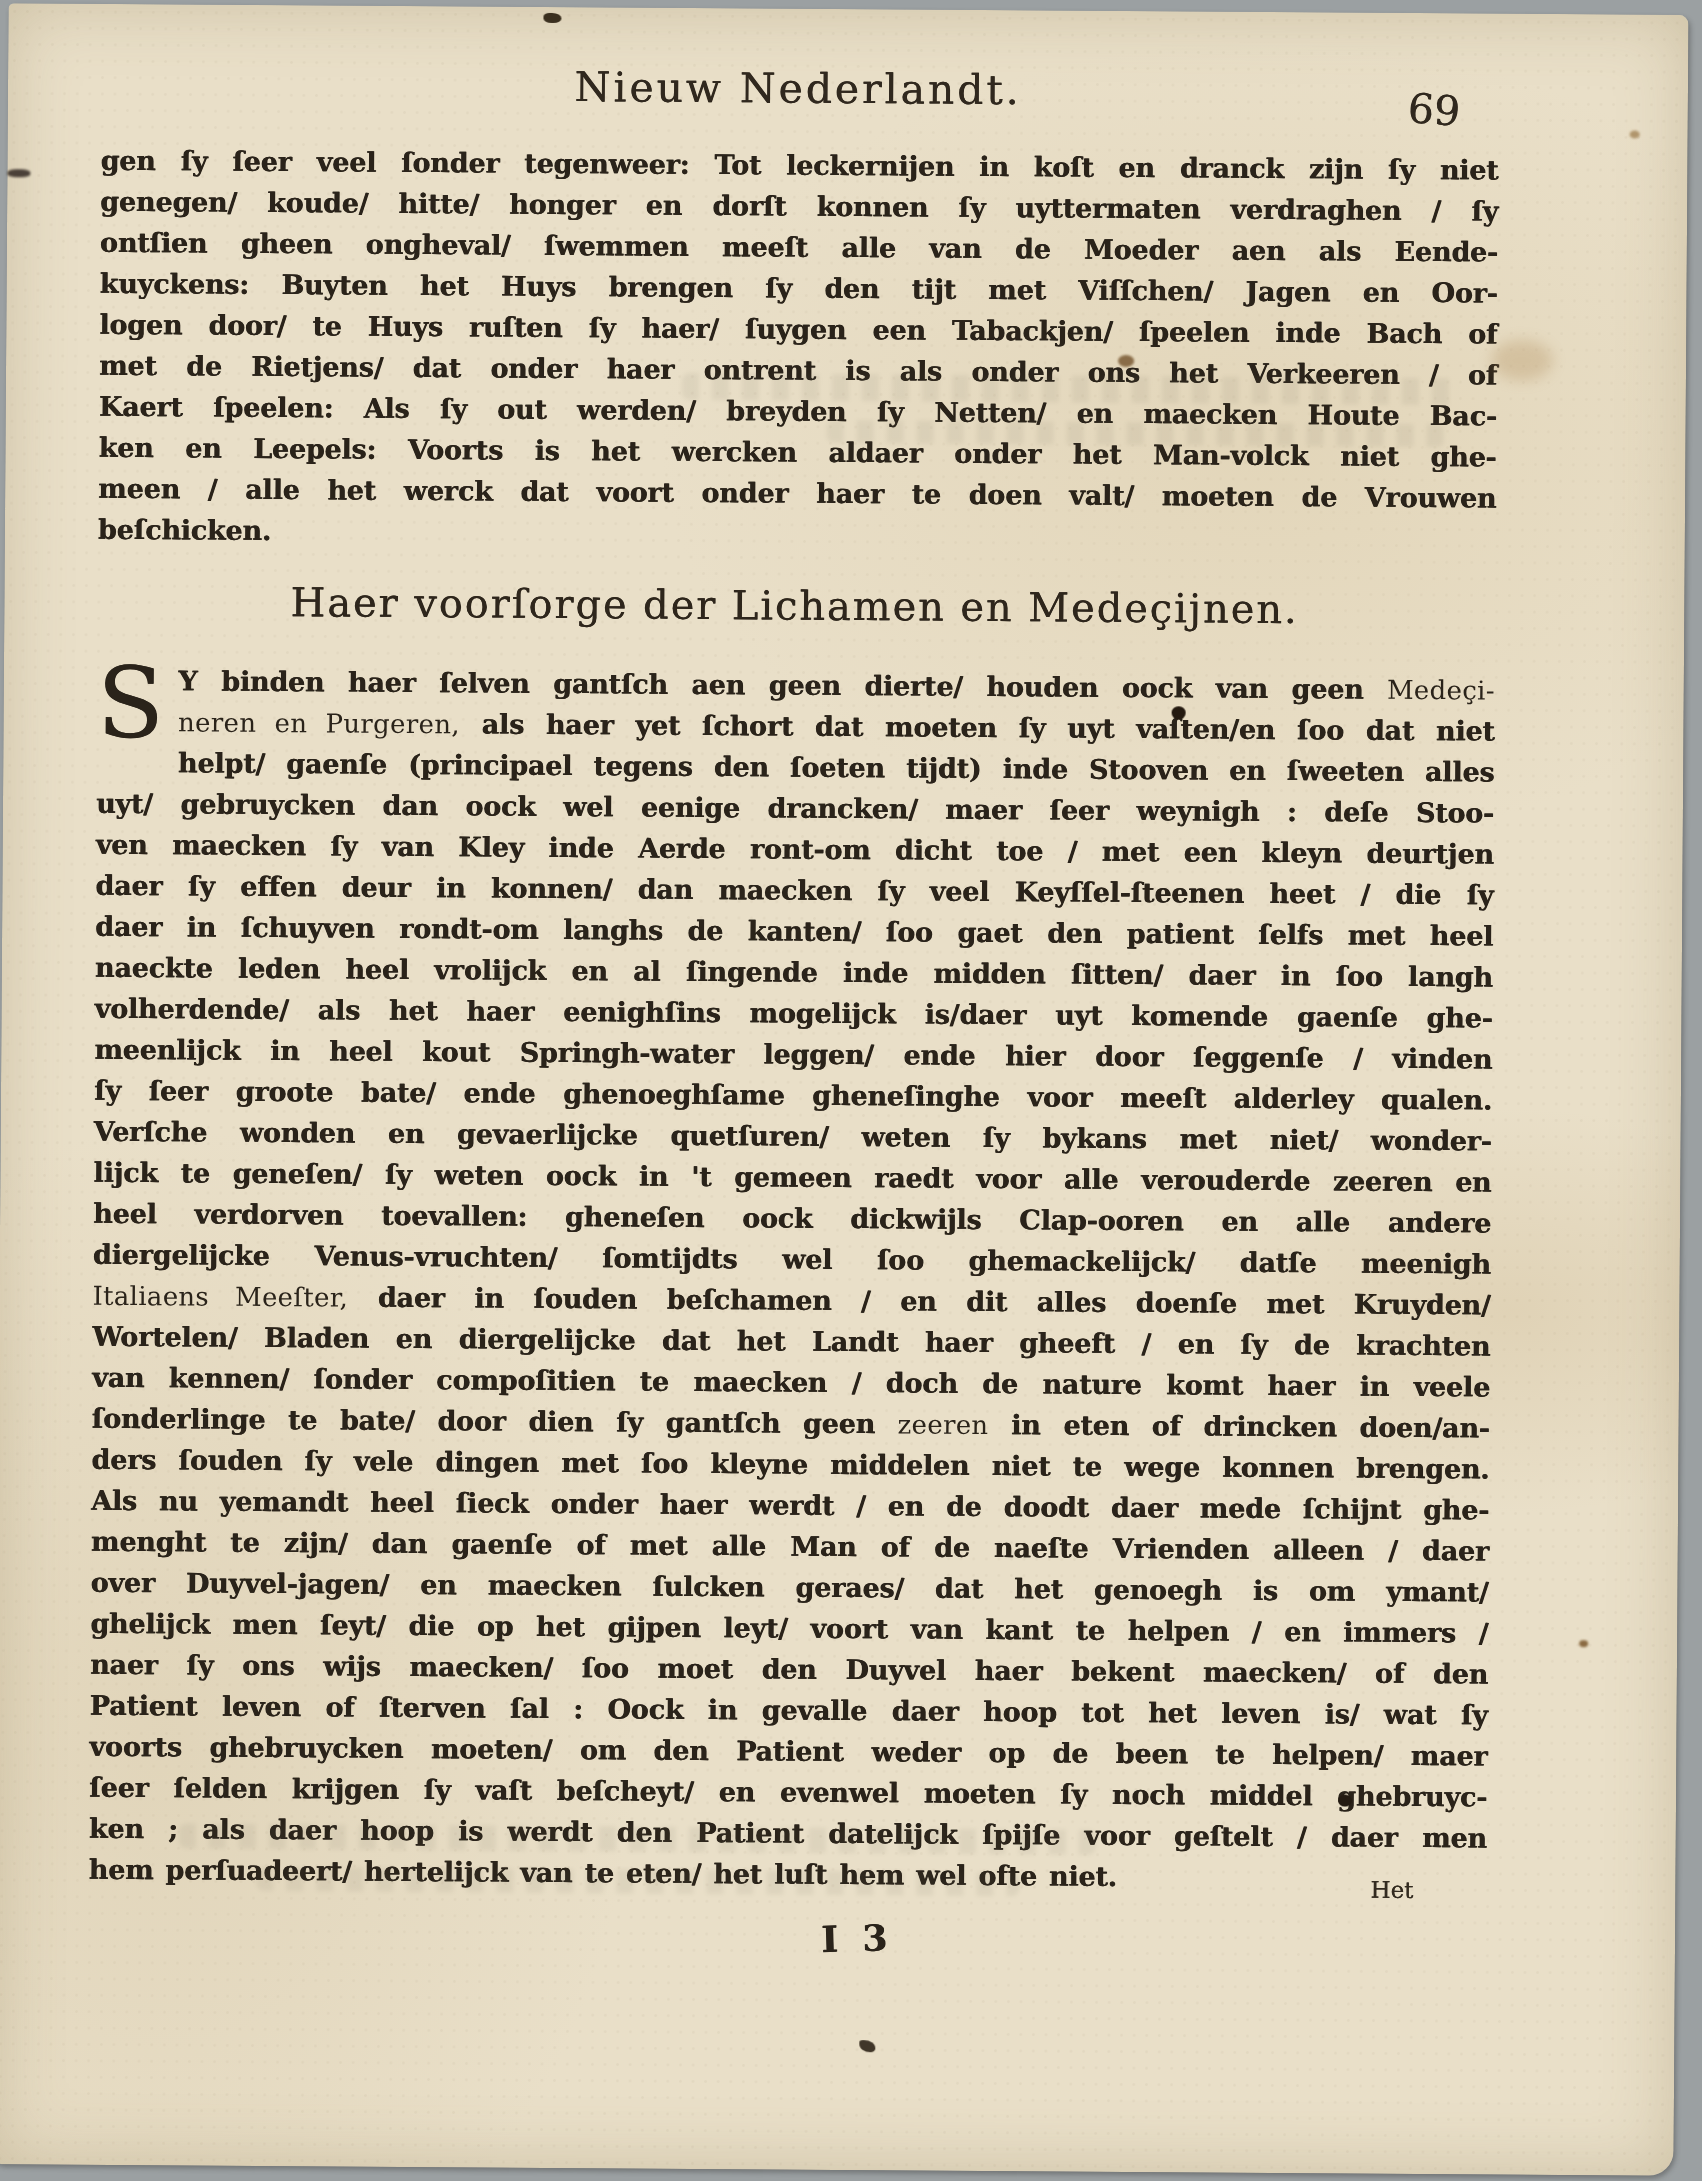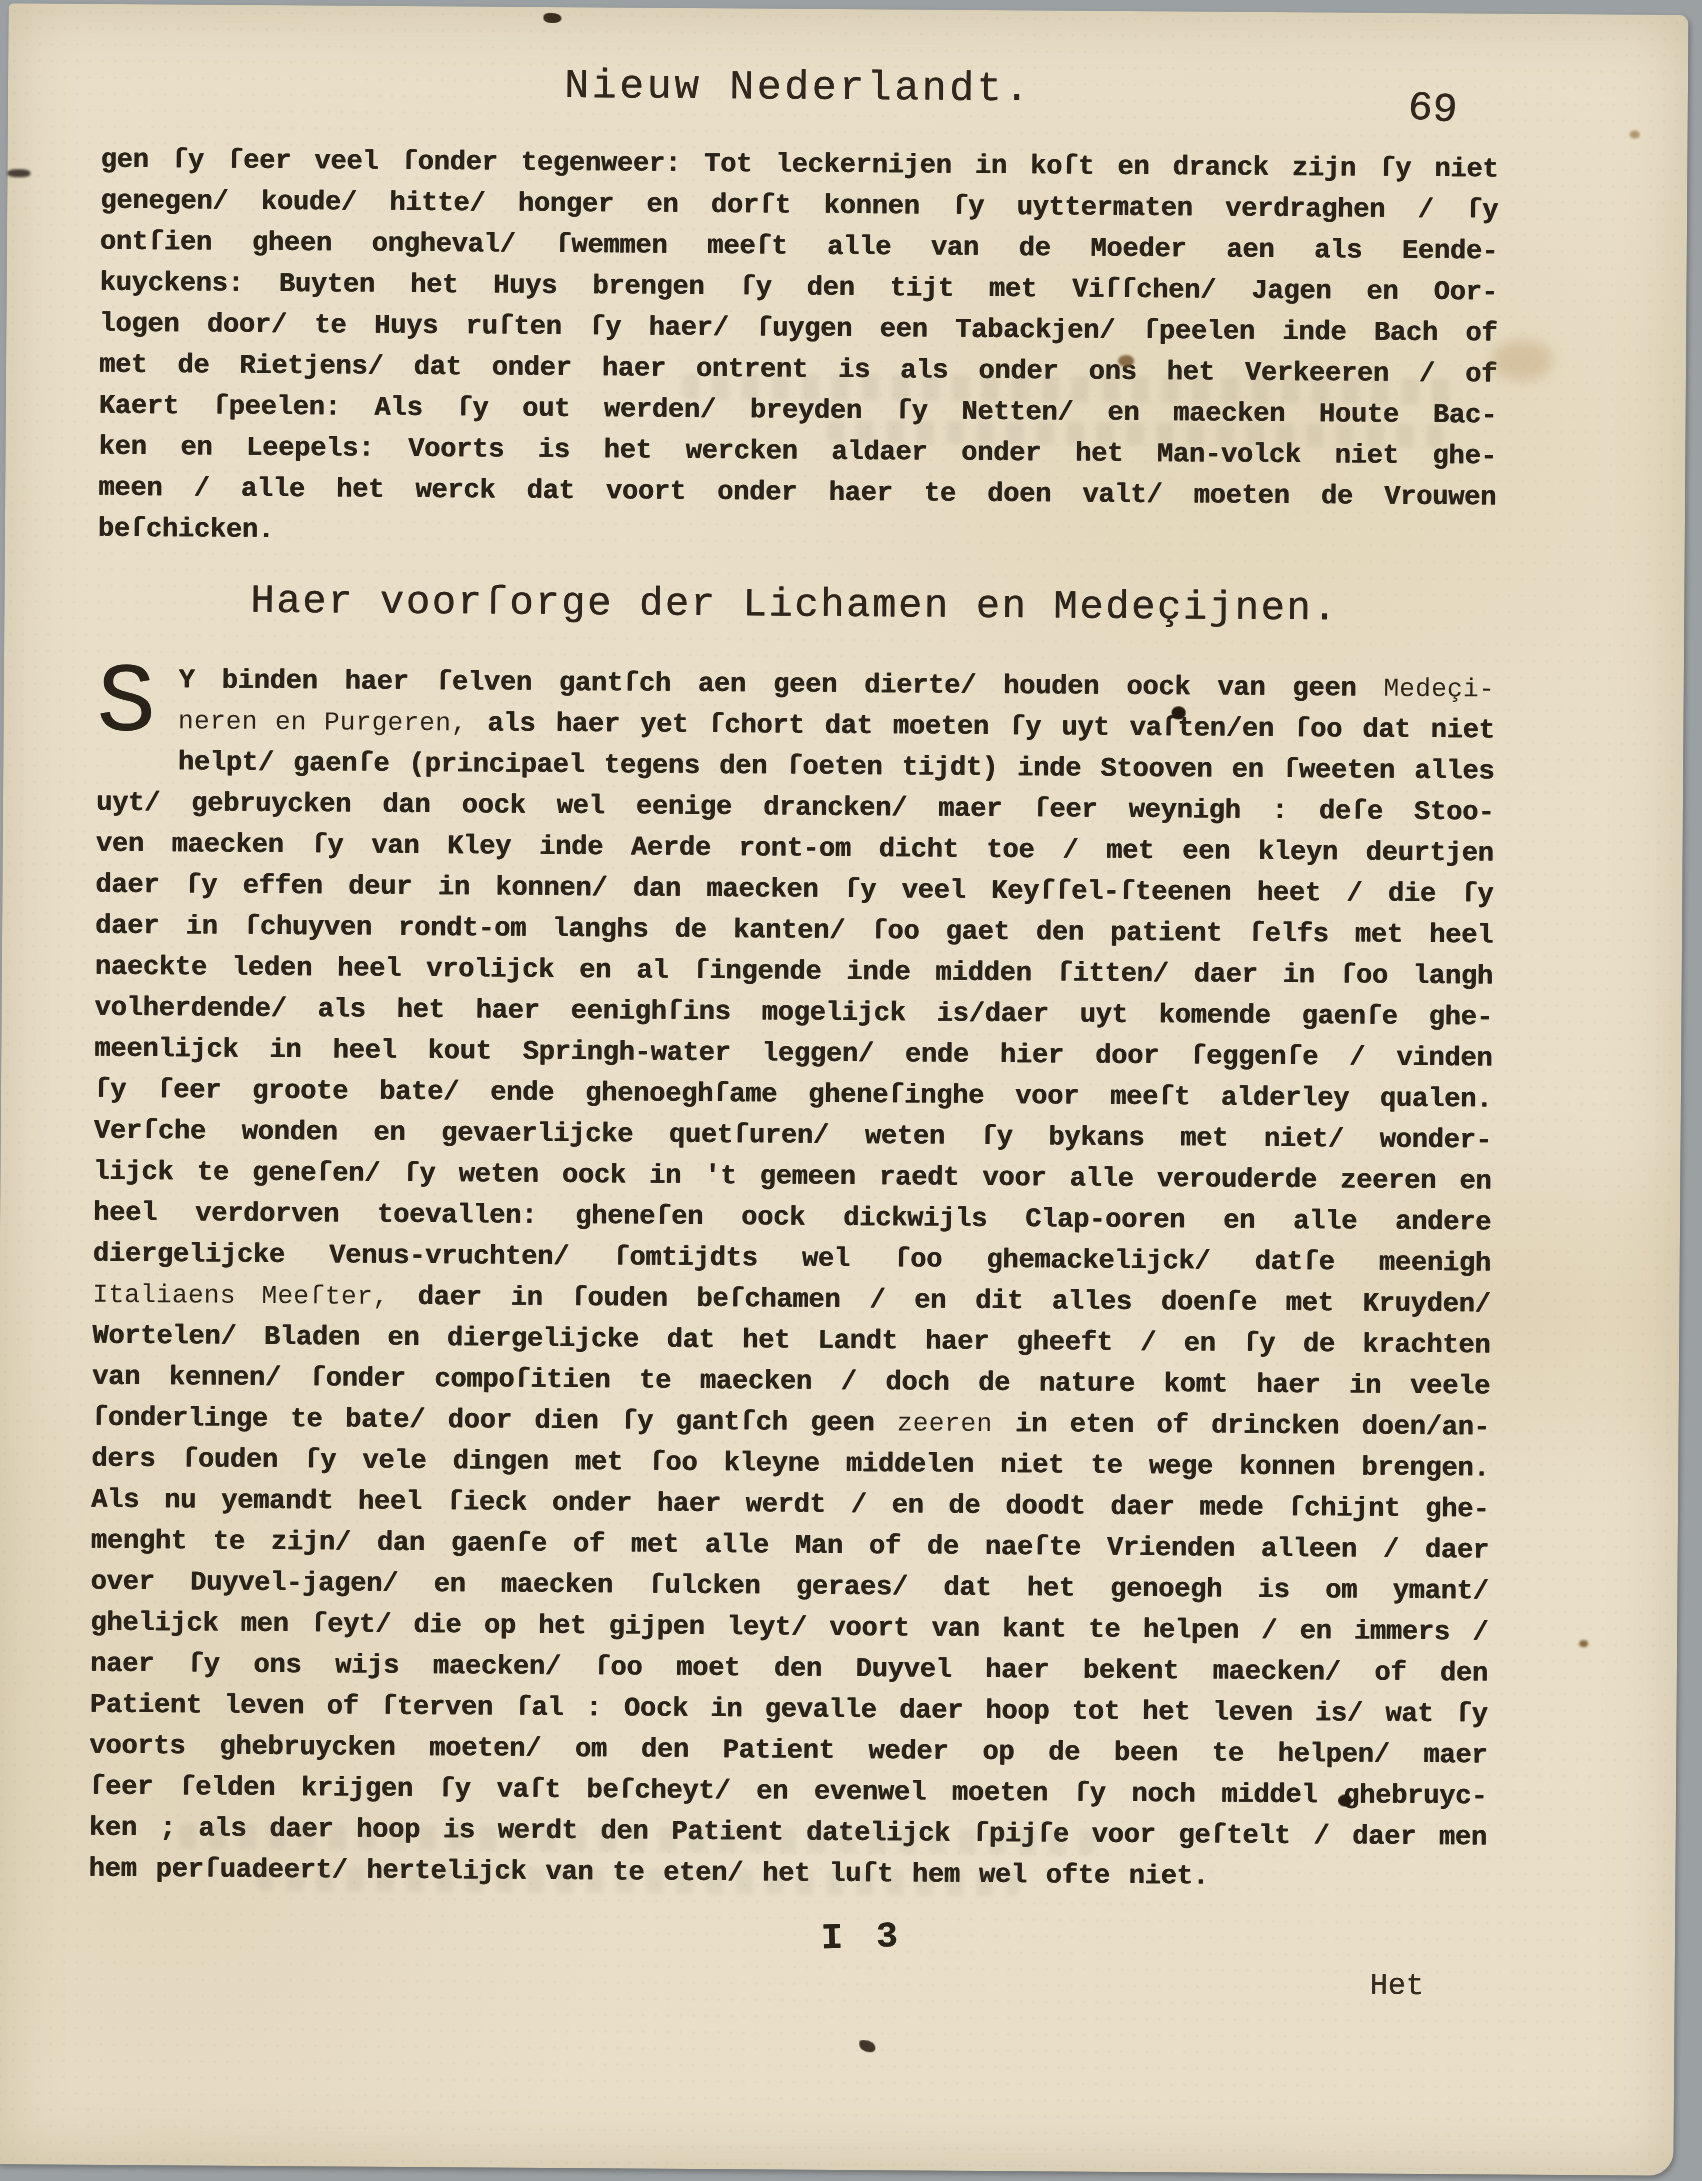--- a/index.html
+++ b/index.html
@@ -1,18 +1,18 @@
 <!DOCTYPE html>
 <html><head>
 <meta charset="utf-8">
 <style>
   html,body{margin:0;padding:0;}
   body{width:1702px;height:2181px;overflow:hidden;background:#9ba0a2;
        font-family:"DejaVu Serif", serif;}
-  .scan{position:relative;width:1702px;height:1978px;background:#9ba0a2;font-family:Liberation Mono, monospace;}
+  .scan{position:relative;width:1702px;height:1978px;background:#9ba0a2;}
   .paper{
     position:absolute;left:1px;top:8.7px;width:1680px;height:2161px;
     transform:rotate(0.4deg);transform-origin:center center;
     background-color:#e9dfc8;
     background-image:
       radial-gradient(ellipse 869px 579px at 75% 20%, rgba(214,196,158,0.35), rgba(0,0,0,0) 70%),
       radial-gradient(ellipse 676px 869px at 10% 80%, rgba(205,188,152,0.30), rgba(0,0,0,0) 70%),
       radial-gradient(ellipse 483px 290px at 90% 60%, rgba(196,172,128,0.25), rgba(0,0,0,0) 70%),
       radial-gradient(rgba(120,100,70,0.06) 1px, rgba(0,0,0,0) 1.4px);
     background-size:auto,auto,auto,12.6px 16.4px;
@@ -32,21 +32,21 @@
   .line.short{text-align-last:left;}
   .seg{font-size:27px;}
   .seg.bl{font-weight:700;letter-spacing:-0.2px;word-spacing:2.9px;text-shadow:0.5px 0 currentColor;}
   .seg.rm{font-weight:400;font-size:26px;letter-spacing:0.3px;}
   .section-heading{position:absolute;left:93px;top:574px;width:1394px;text-align:center;
     font-size:40px;letter-spacing:1.9px;color:#2e261c;text-shadow:0.4px 0 currentColor;}
   .dropcap{float:left;width:70px;height:83px;font-size:98px;line-height:83px;
     font-weight:400;margin:1.9px 11.6px 0 0;text-shadow:0.6px 0 currentColor;}
   .signature{position:absolute;left:826px;top:1908px;font-size:36px;font-weight:700;
     letter-spacing:5.8px;text-shadow:0.5px 0 currentColor;transform:rotate(-2deg);}
-  .catchword{position:absolute;left:1375px;top:1956px;font-size:30px;color:#332b20;
+  .catchword{position:absolute;left:1375px;top:1864px;font-size:23px;color:#332b20;
     text-shadow:0.3px 0 currentColor;}
   .spot{position:absolute;border-radius:50%;}
   .spot.s1{left:1112px;top:344px;width:16.4px;height:11.6px;background:#7a5a34;filter:blur(1px);opacity:.85;}
   .spot.s1b{left:1485px;top:326px;width:62px;height:41px;background:#a9834e;filter:blur(6.8px);opacity:.28;}
   .spot.s2{left:1168px;top:695px;width:13.5px;height:12.6px;background:#241a10;filter:blur(0.5px);}
   .spot.s3{left:535px;top:5.8px;width:18.3px;height:10.6px;background:#3a2f1f;filter:blur(0.6px);border-radius:40% 60% 50% 50%;}
   .spot.s4{left:865px;top:2031px;width:16.4px;height:11.6px;background:#403629;filter:blur(0.6px);border-radius:20% 70% 30% 70%;}
   .spot.s5{left:1342px;top:1782px;width:13.5px;height:11.6px;background:#241b12;filter:blur(0.4px);}
   .spot.s6{left:0px;top:166px;width:23px;height:7.7px;background:#4a4038;filter:blur(1px);border-radius:40%;}
   .spot.s7{left:1582px;top:1626px;width:8.7px;height:6.8px;background:#8a6a42;filter:blur(0.8px);}

